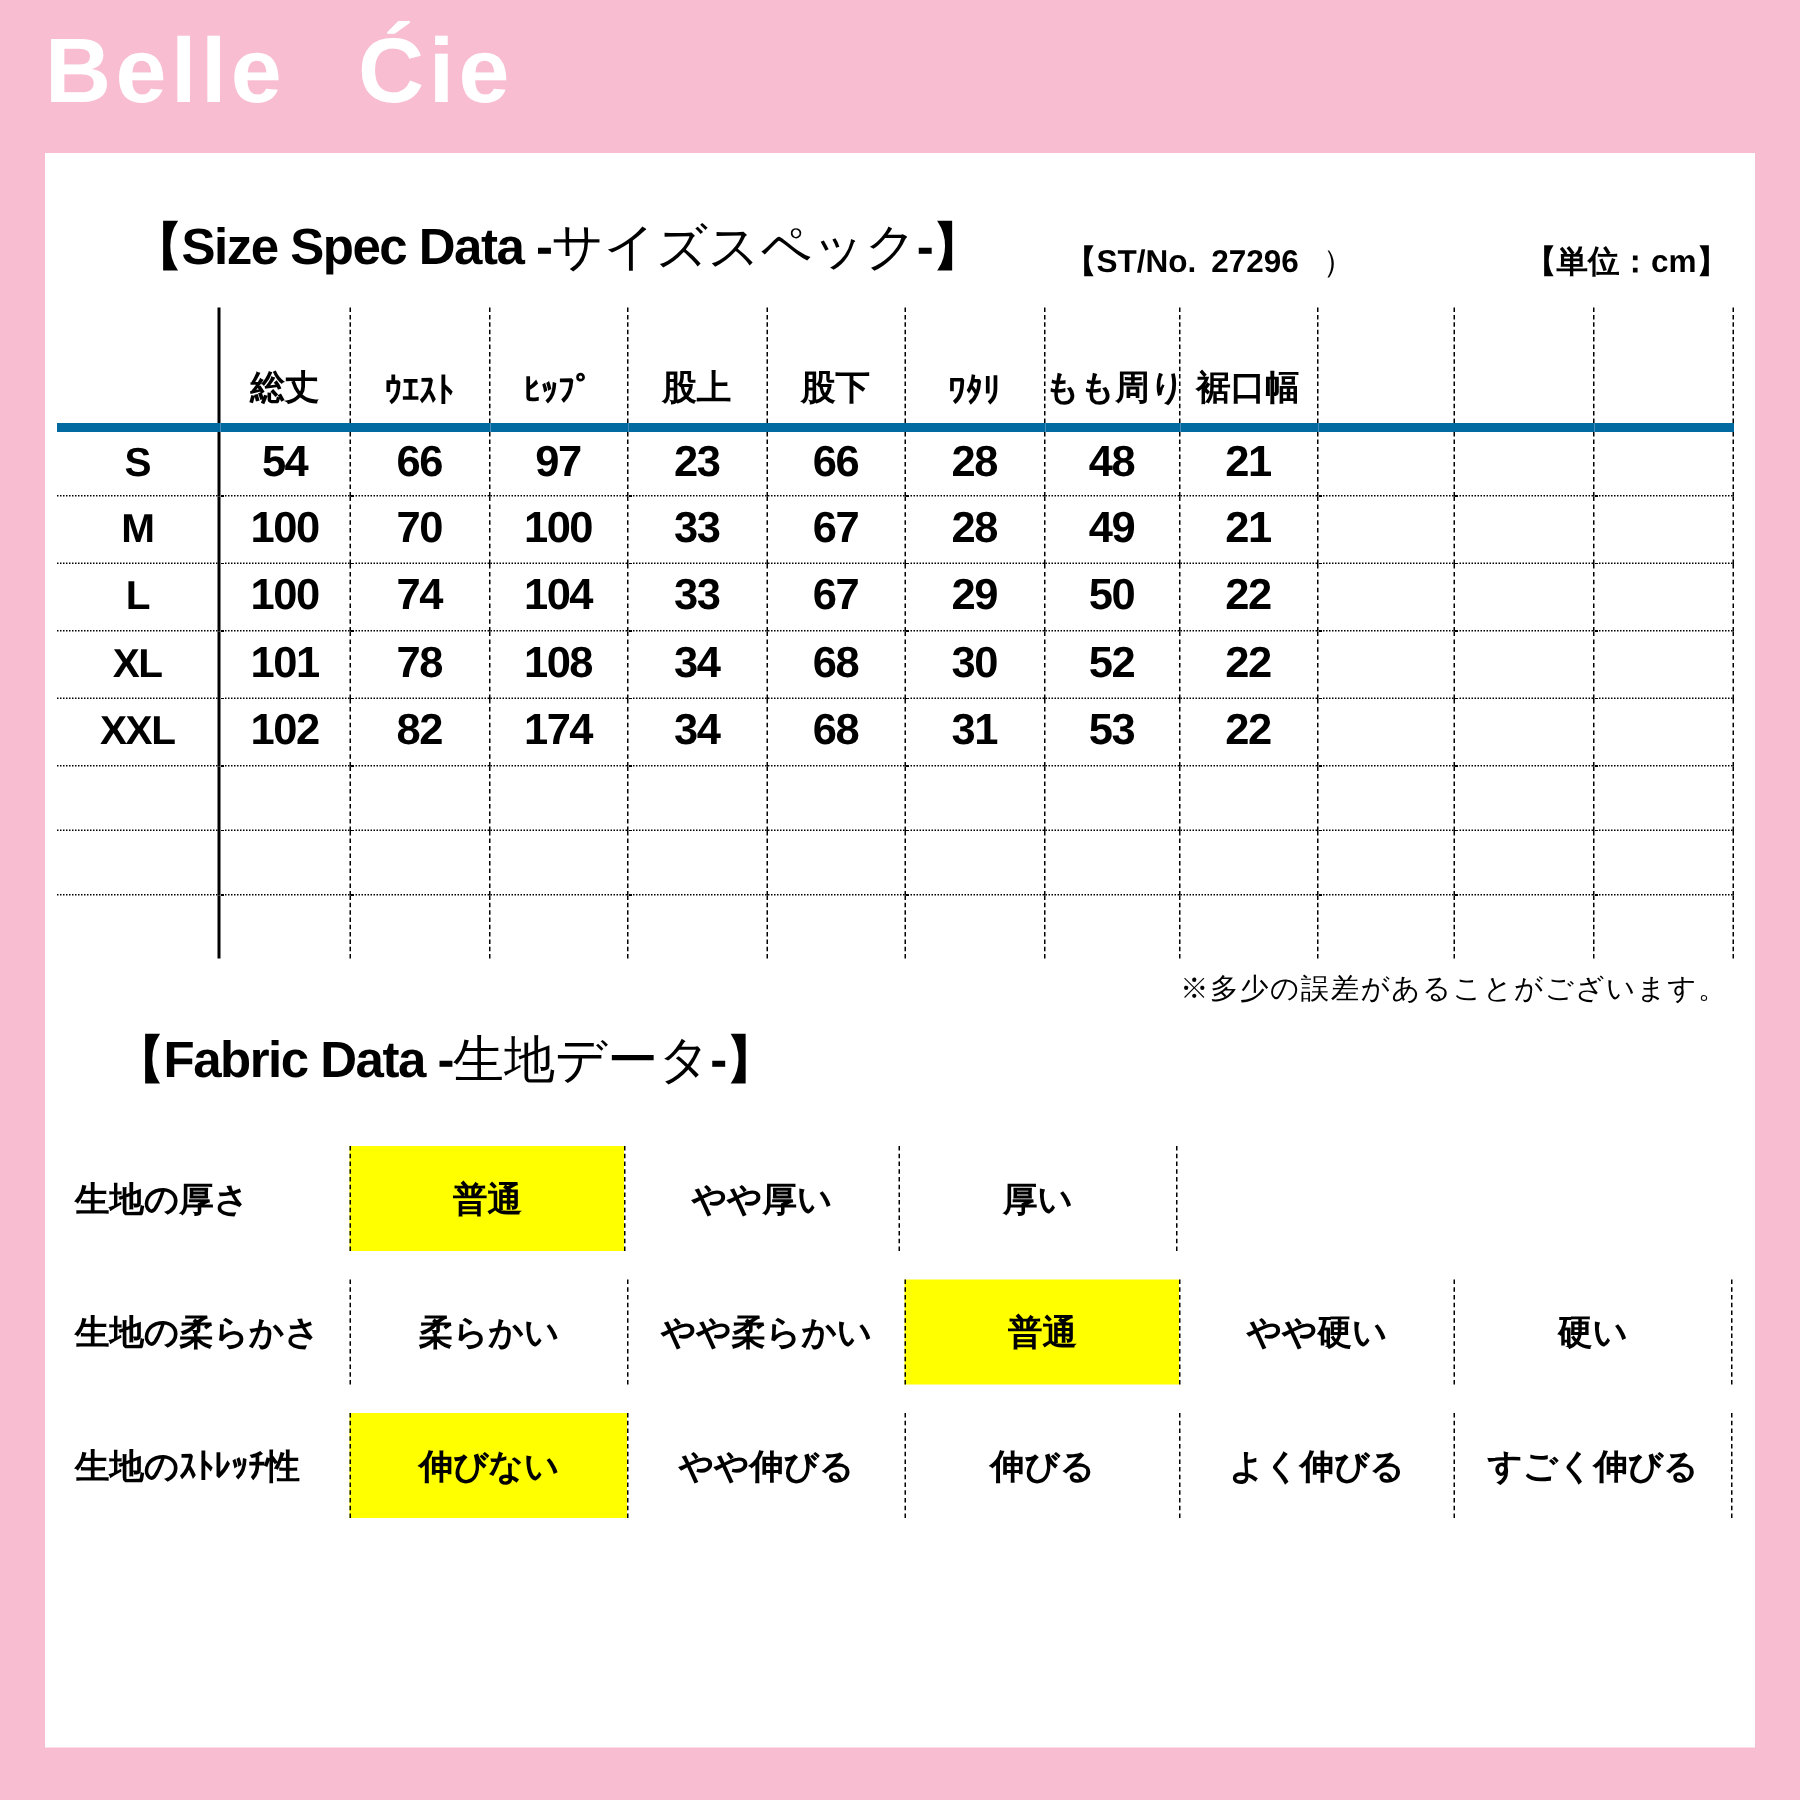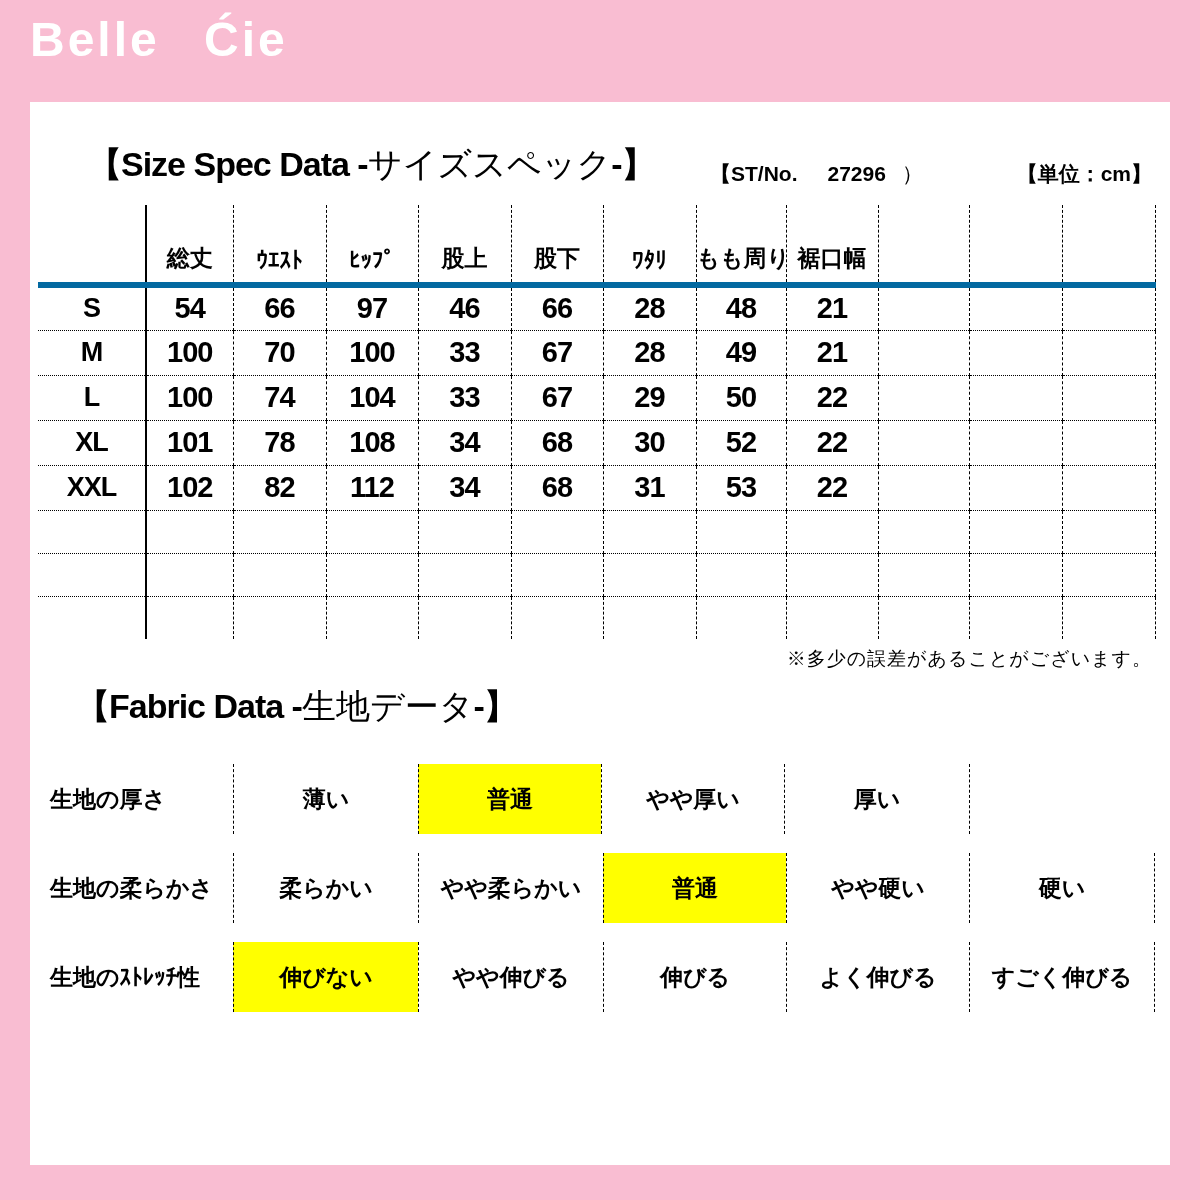--- a/index.html
+++ b/index.html
@@ -6,33 +6,33 @@
   html,body { width:1200px; height:1200px; }
   body {
     position:relative;
     font-family:"Liberation Sans", sans-serif;
     color:#000;
     background:#fff;
   }
   .frame { position:absolute; inset:0; background:#f9bdd2; }
   .logo {
     position:absolute; left:30px; top:12px;
-    color:#ffffff; font-size:48px; font-weight:bold;
+    color:#ffffff; font-size:61px; font-weight:bold;
     letter-spacing:3px; word-spacing:28px; white-space:nowrap;
   }
   .content {
     position:absolute; left:30px; top:102px; width:1140px; height:1063px;
     background:#ffffff;
   }
   
   .size-title { position:absolute; left:58px; top:40px; font-size:34px; white-space:nowrap; }
   .en-heavy { font-weight:bold; letter-spacing:-1px; }
   .ja-part  { font-weight:normal; }
   .stno { position:absolute; left:680px; top:58px; font-size:21px; font-weight:bold; white-space:nowrap; }
-  .stno .val { margin-left:30px;text-align:right; }
+  .stno .val { margin-left:10px;text-align:right; }
   .stno .close { margin-left:16px; font-weight:normal; }
   .unit { position:absolute; top:58px; right:18px; font-size:21px; font-weight:bold; white-space:nowrap; }
 
   table.size {
     position:absolute; left:8px; top:103px; width:1117px;
     border-collapse:collapse; table-layout:fixed;
   }
   table.size th, table.size td {
     border-right:1px dashed #000; text-align:center; padding:0;
     overflow:hidden; white-space:nowrap;
@@ -113,21 +113,21 @@
         <th></th>
         <th></th>
       </tr>
     </thead>
     <tbody>
       <tr>
         <td class="rowlabel">S</td>
         <td class="num">54</td>
         <td class="num">66</td>
         <td class="num">97</td>
-        <td class="num">46</td>
+        <td class="num">23</td>
         <td class="num">66</td>
         <td class="num">28</td>
         <td class="num">48</td>
         <td class="num">21</td>
         <td></td>
         <td></td>
         <td></td>
       </tr>
       <tr>
         <td class="rowlabel">M</td>
@@ -168,21 +168,21 @@
         <td class="num">52</td>
         <td class="num">22</td>
         <td></td>
         <td></td>
         <td></td>
       </tr>
       <tr>
         <td class="rowlabel">XXL</td>
         <td class="num">102</td>
         <td class="num">82</td>
-        <td class="num">112</td>
+        <td class="num">174</td>
         <td class="num">34</td>
         <td class="num">68</td>
         <td class="num">31</td>
         <td class="num">53</td>
         <td class="num">22</td>
         <td></td>
         <td></td>
         <td></td>
       </tr>
       <tr class="empty">
@@ -230,21 +230,20 @@
     </tbody>
   </table>
 
   <div class="note">※多少の誤差があることがございます。</div>
 
   <div class="fabric-title"><span class="en-heavy">【Fabric Data -</span><span class="ja-part">生地データ</span><span class="en-heavy">-】</span></div>
 
   <div class="fabric-table">
     <div class="frow">
       <div class="flabel">生地の厚さ</div>
-      <div class="fcell w1">薄い</div>
       <div class="fcell w3 hl">普通</div>
       <div class="fcell w4">やや厚い</div>
       <div class="fcell w5">厚い</div>
     </div>
     <div class="frow">
       <div class="flabel">生地の柔らかさ</div>
       <div class="fcell w1">柔らかい</div>
       <div class="fcell w2">やや柔らかい</div>
       <div class="fcell w3 hl">普通</div>
       <div class="fcell w4">やや硬い</div>

